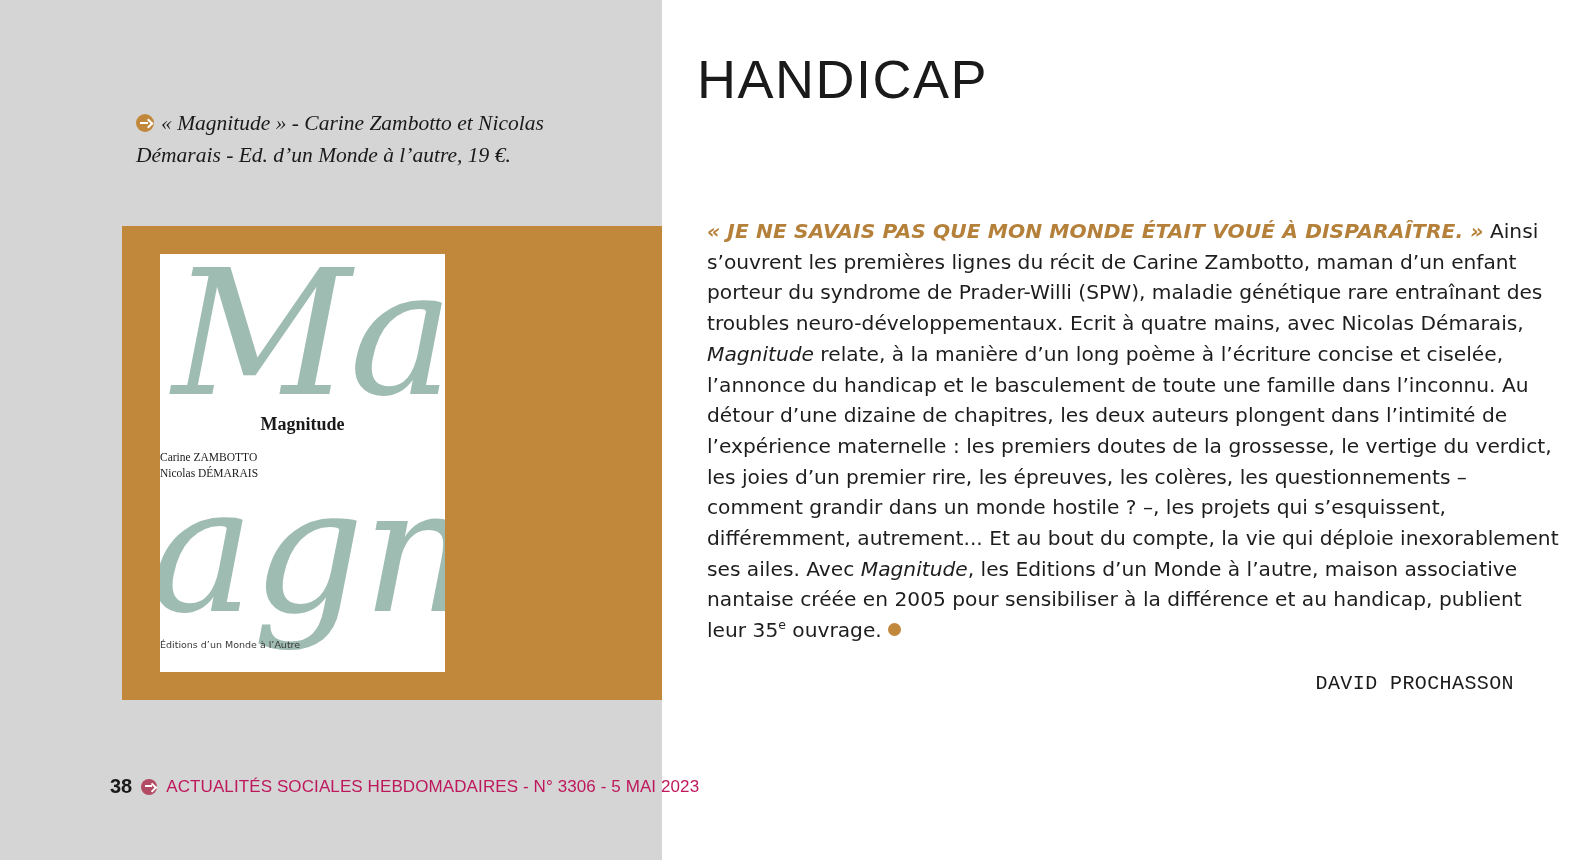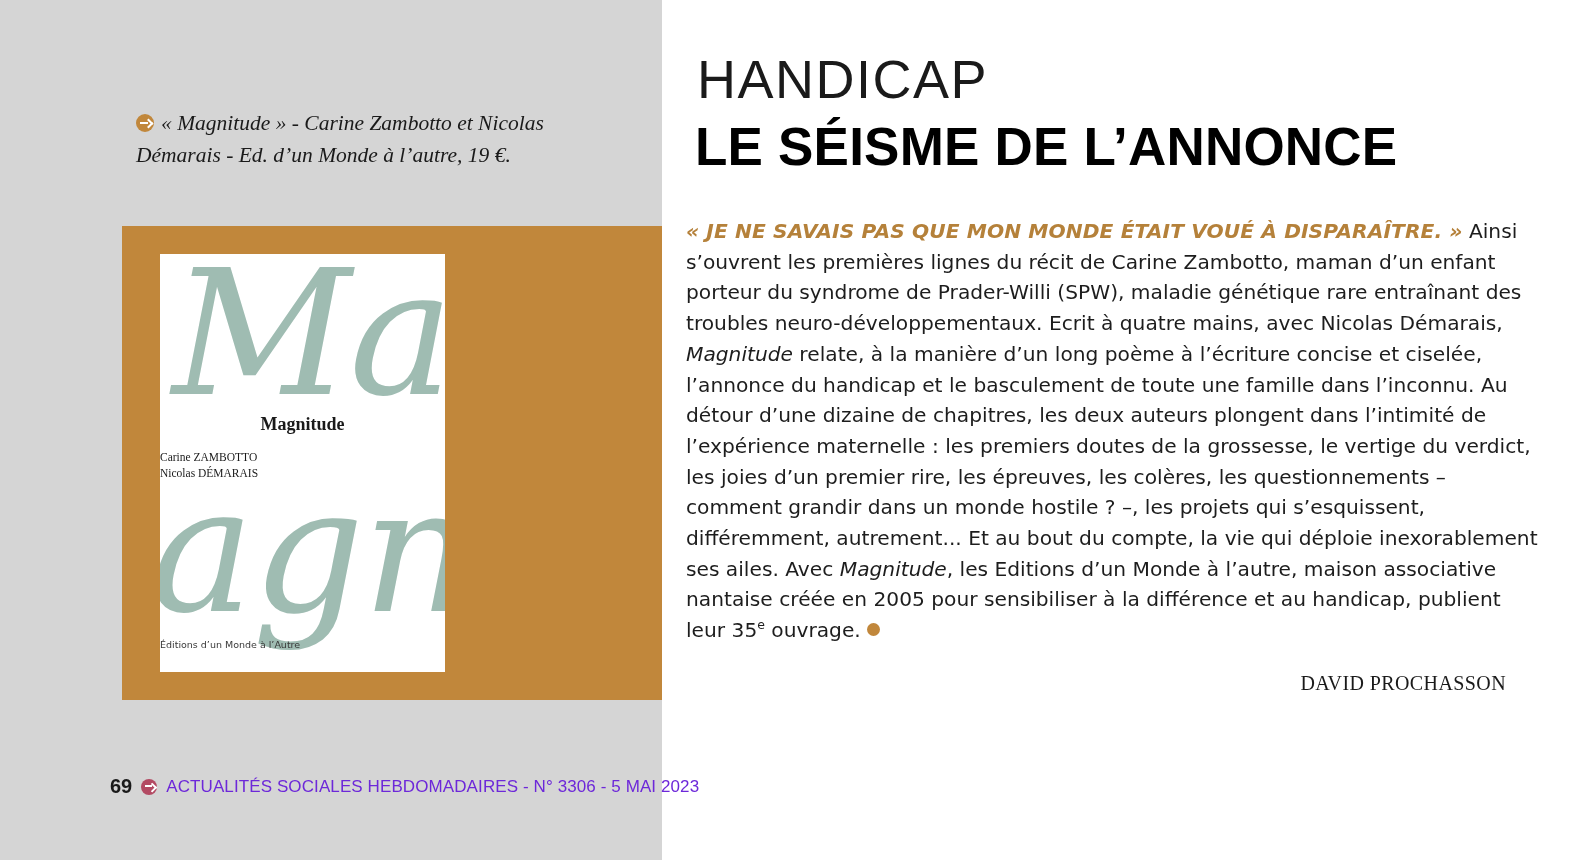--- a/index.html
+++ b/index.html
@@ -190,21 +190,21 @@
     width: 4.5px;
     height: 4.5px;
     border-top: 2px solid #ffffff;
     border-right: 2px solid #ffffff;
     transform: rotate(45deg);
   }
   .footer .footer-text {
     font-family: "Liberation Sans", sans-serif;
     font-size: 17px;
     letter-spacing: 0.1px;
-    color: #6d28d9;
+    color: #be185d;
   }
 
   
   .right-col {
     flex: 1 1 auto;
     position: relative;
     background: #ffffff;
     height: 740px;
     border-radius: 13px;
   }
@@ -228,21 +228,21 @@
     font-weight: bold;
     font-size: 53px;
     letter-spacing: 0.2px;
     color: #000000;
     line-height: 1.08;
     white-space: nowrap;
   }
 
   .body-copy {
     position: absolute;
-    left: 24px;
+    left: 45px;
     top: 216px;
     width: 855px;
     font-family: "DejaVu Sans", sans-serif;
     font-size: 20.2px;
     line-height: 1.52;
     color: #1d1d1d;
     text-align: left;
   }
   .body-copy .lede {
     font-weight: bold;
@@ -262,23 +262,23 @@
     width: 13px;
     height: 13px;
     border-radius: 50%;
     background: #c1873b;
     vertical-align: 1px;
     margin-left: 6px;
   }
 
   .byline {
     position: absolute;
-    right: 72px;
+    right: 64px;
     top: 672px;
-    font-family: Liberation Serif, serif;
+    font-family: Liberation Mono, monospace;
     font-size: 20px;
     letter-spacing: 0.4px;
     color: #1a1a1a;
   }
 </style>
 </head>
 <body>
 
 <div class="page">
 
@@ -293,30 +293,29 @@
         <div class="script script-top">Magn</div>
         <div class="script script-bottom">agnitu</div>
         <div class="cover-title">Magnitude</div>
         <div class="cover-authors" style="white-space:pre-line;">Carine ZAMBOTTO
 Nicolas DÉMARAIS</div>
         <div class="cover-publisher">Éditions d’un Monde à l’Autre</div>
       </div>
     </div>
 
     <div class="footer">
-      <span class="pageno">69</span>
+      <span class="pageno">38</span>
       <span class="arrow-dot"></span>
       <span class="footer-text">ACTUALITÉS SOCIALES HEBDOMADAIRES - N° 3306 - 5 MAI 2023</span>
     </div>
   </div>
 
   <div class="right-col">
 
     <div class="kicker">HANDICAP</div>
-    <div class="headline">LE SÉISME DE L’ANNONCE</div>
 
     <div class="body-copy">
       <span class="lede">« JE NE SAVAIS PAS QUE MON MONDE ÉTAIT VOUÉ À DISPARAÎTRE. »</span>
       <span>Ainsi s’ouvrent les premières lignes du récit de Carine Zambotto, maman d’un enfant porteur du syndrome de Prader-Willi (SPW), maladie génétique rare entraînant des troubles neuro-développementaux. Ecrit à quatre mains, avec Nicolas Démarais, </span><em>Magnitude</em><span> relate, à la manière d’un long poème à l’écriture concise et ciselée, l’annonce du handicap et le basculement de toute une famille dans l’inconnu. Au détour d’une dizaine de chapitres, les deux auteurs plongent dans l’intimité de l’expérience maternelle : les premiers doutes de la grossesse, le vertige du verdict, les joies d’un premier rire, les épreuves, les colères, les questionnements – comment grandir dans un monde hostile ? –, les projets qui s’esquissent, différemment, autrement... Et au bout du compte, la vie qui déploie inexorablement ses ailes. Avec </span><em>Magnitude</em><span>, les Editions d’un Monde à l’autre, maison associative nantaise créée en 2005 pour sensibiliser à la différence et au handicap, publient leur 35</span><sup>e</sup><span> ouvrage.</span><span class="enddot"></span>
     </div>
 
     <div class="byline">DAVID PROCHASSON</div>
   </div>
 </div>
 

